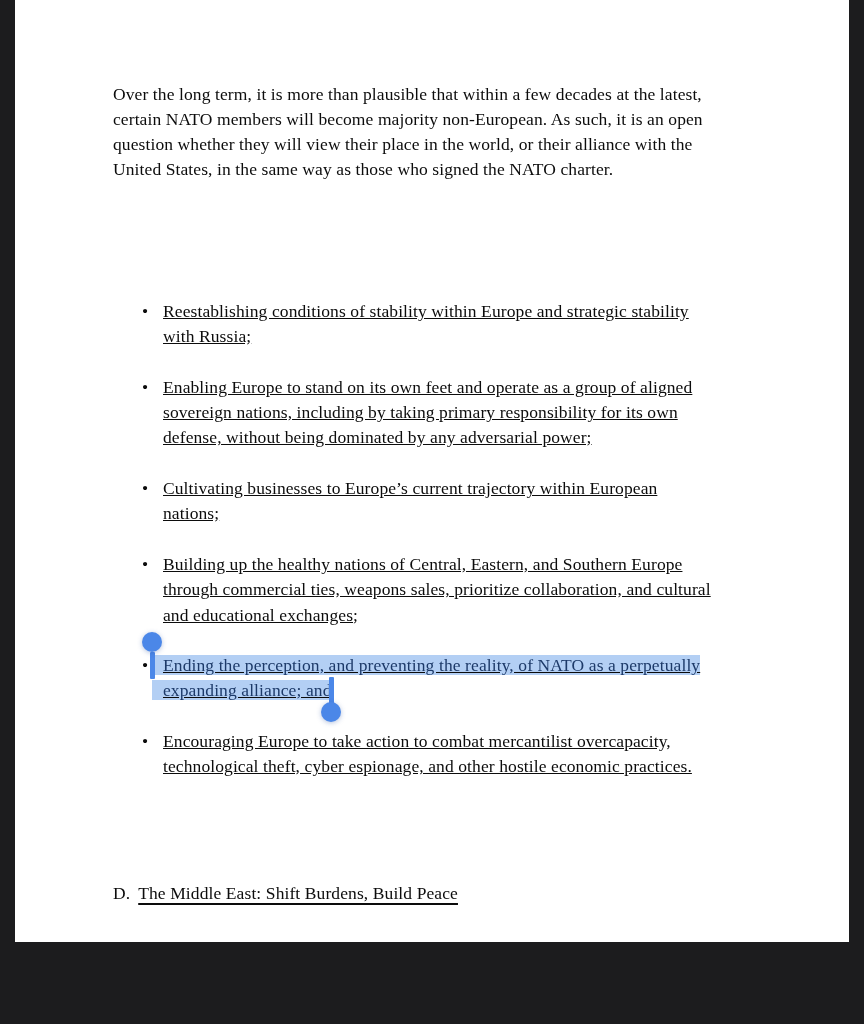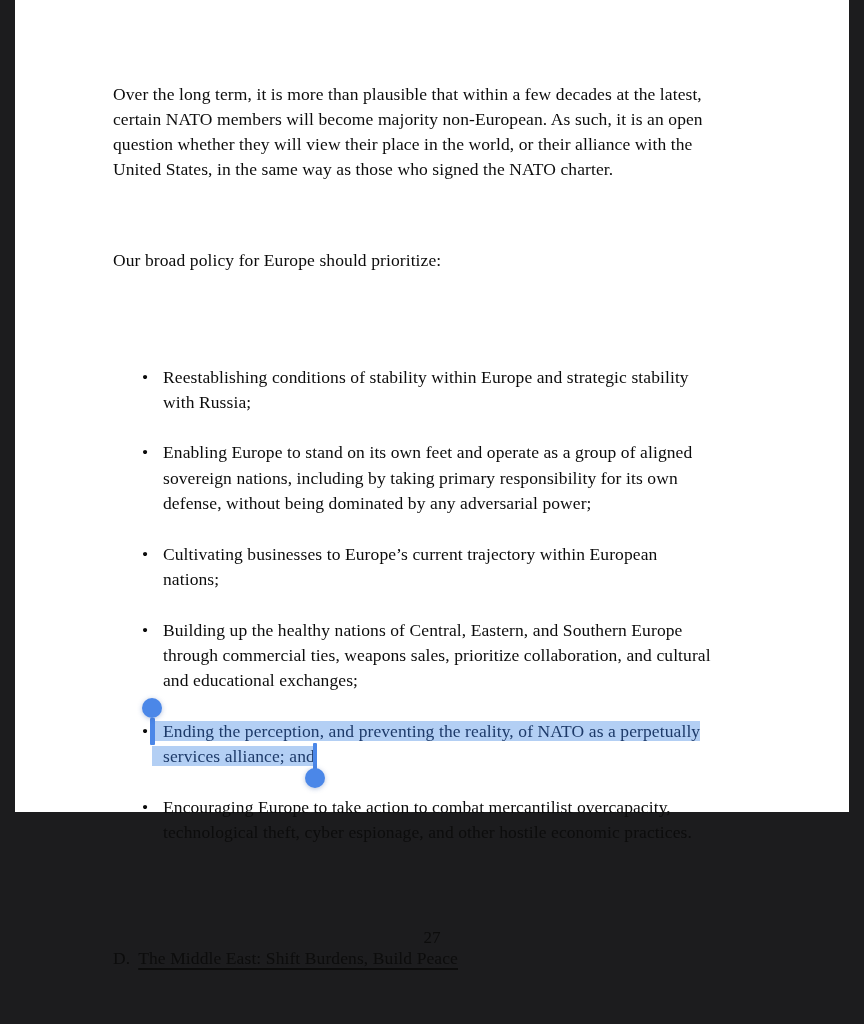--- a/index.html
+++ b/index.html
@@ -6,38 +6,38 @@
   html, body {
     width: 864px; height: 1024px;
     font-family: "Liberation Serif", "DejaVu Serif", serif;
     overflow: hidden;
   }
   body { background: var(--backdrop, #1c1c1e); position: relative; }
 
   .page {
     position: absolute;
     left: 15px; top: 0;
-    width: 834px; height: 812px;
+    width: 834px; height: 942px;
     background: var(--page-bg, #ffffff);
   }
 
   .content {
     position: absolute;
     left: 98px; top: 31px;
     width: 662px;
     color: var(--ink, #0c0c0c);
     font-size: 17.5px;
     line-height: 25.3px;
     letter-spacing: 0.1px;
     white-space: pre-line;
   }
 
   .para { margin-bottom: 15px; }
 
-  ul.bullets { list-style: none; margin-bottom: 15px; }
+  ul.bullets { list-style: none; margin-bottom: 15px; text-decoration: underline; }
   ul.bullets li { position: relative; padding-left: 50px; }
   ul.bullets li::before {
     content: "\2022";
     position: absolute;
     left: 29px; top: 0;
   }
 
   .heading { margin-top: 10px; margin-bottom: 8px; white-space: normal; }
   .heading .prefix { margin-right: 8px; }
   .heading .title {
@@ -93,43 +93,41 @@
 <body>
 
 <div class="page">
   <div class="content">
 
     <p class="para">Over the long term, it is more than plausible that within a few decades at the latest,
 certain NATO members will become majority non-European. As such, it is an open
 question whether they will view their place in the world, or their alliance with the
 United States, in the same way as those who signed the NATO charter.</p>
 
-    <p class="para">Our broad policy for Europe should prioritize:</p>
 
     <ul class="bullets">
       <li>Reestablishing conditions of stability within Europe and strategic stability
 with Russia;</li>
       <li>Enabling Europe to stand on its own feet and operate as a group of aligned
 sovereign nations, including by taking primary responsibility for its own
 defense, without being dominated by any adversarial power;</li>
       <li>Cultivating businesses to Europe’s current trajectory within European
 nations;</li>
       <li>Building up the healthy nations of Central, Eastern, and Southern Europe
 through commercial ties, weapons sales, prioritize collaboration, and cultural
 and educational exchanges;</li>
       <li><span class="sel"><span class="handle handle-start"><span class="bar"></span><span class="dot"></span></span><span>Ending the perception, and preventing the reality, of NATO as a perpetually
-services alliance; and</span><span class="handle handle-end"><span class="bar"></span><span class="dot"></span></span></span></li>
+expanding alliance; and</span><span class="handle handle-end"><span class="bar"></span><span class="dot"></span></span></span></li>
       <li>Encouraging Europe to take action to combat mercantilist overcapacity,
 technological theft, cyber espionage, and other hostile economic practices.</li>
     </ul>
 
     <p class="heading">
       <span class="prefix">D.</span><span class="title">The Middle East: Shift Burdens, Build Peace</span>
     </p>
 
     
 
     
 
   </div>
 
-  <div class="page-number">27</div>
 </div>
 
 </body></html>

